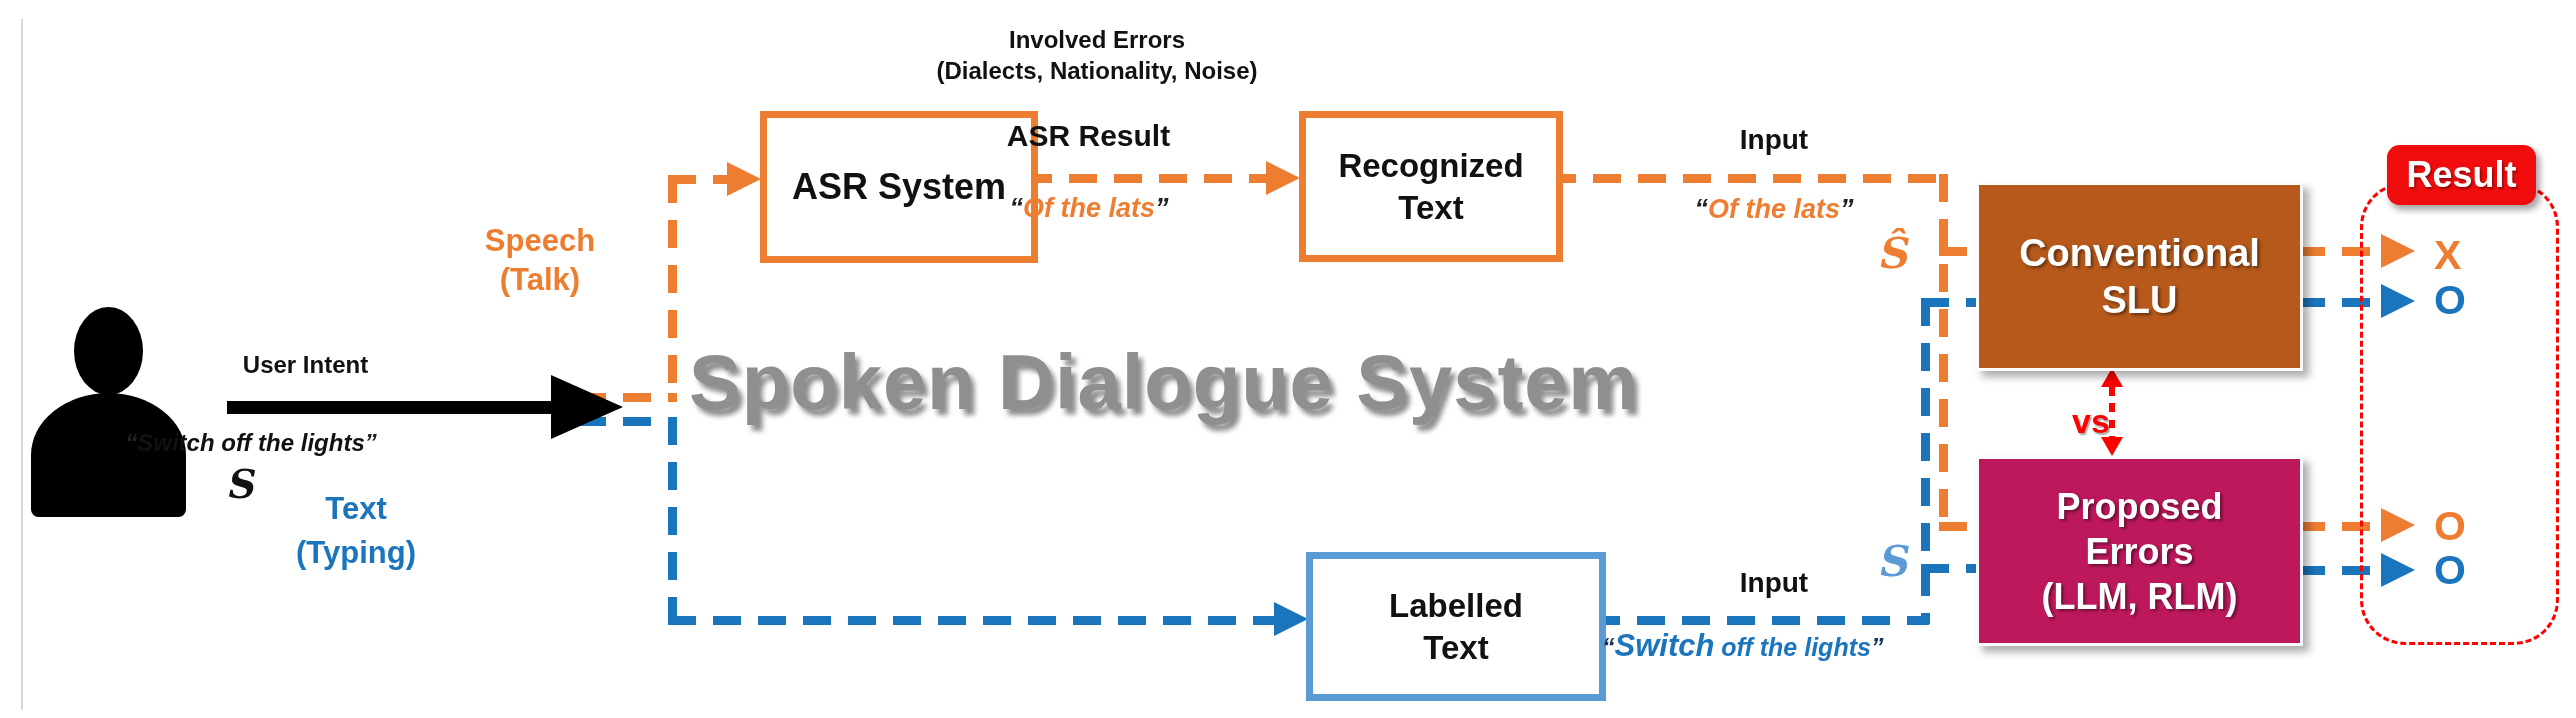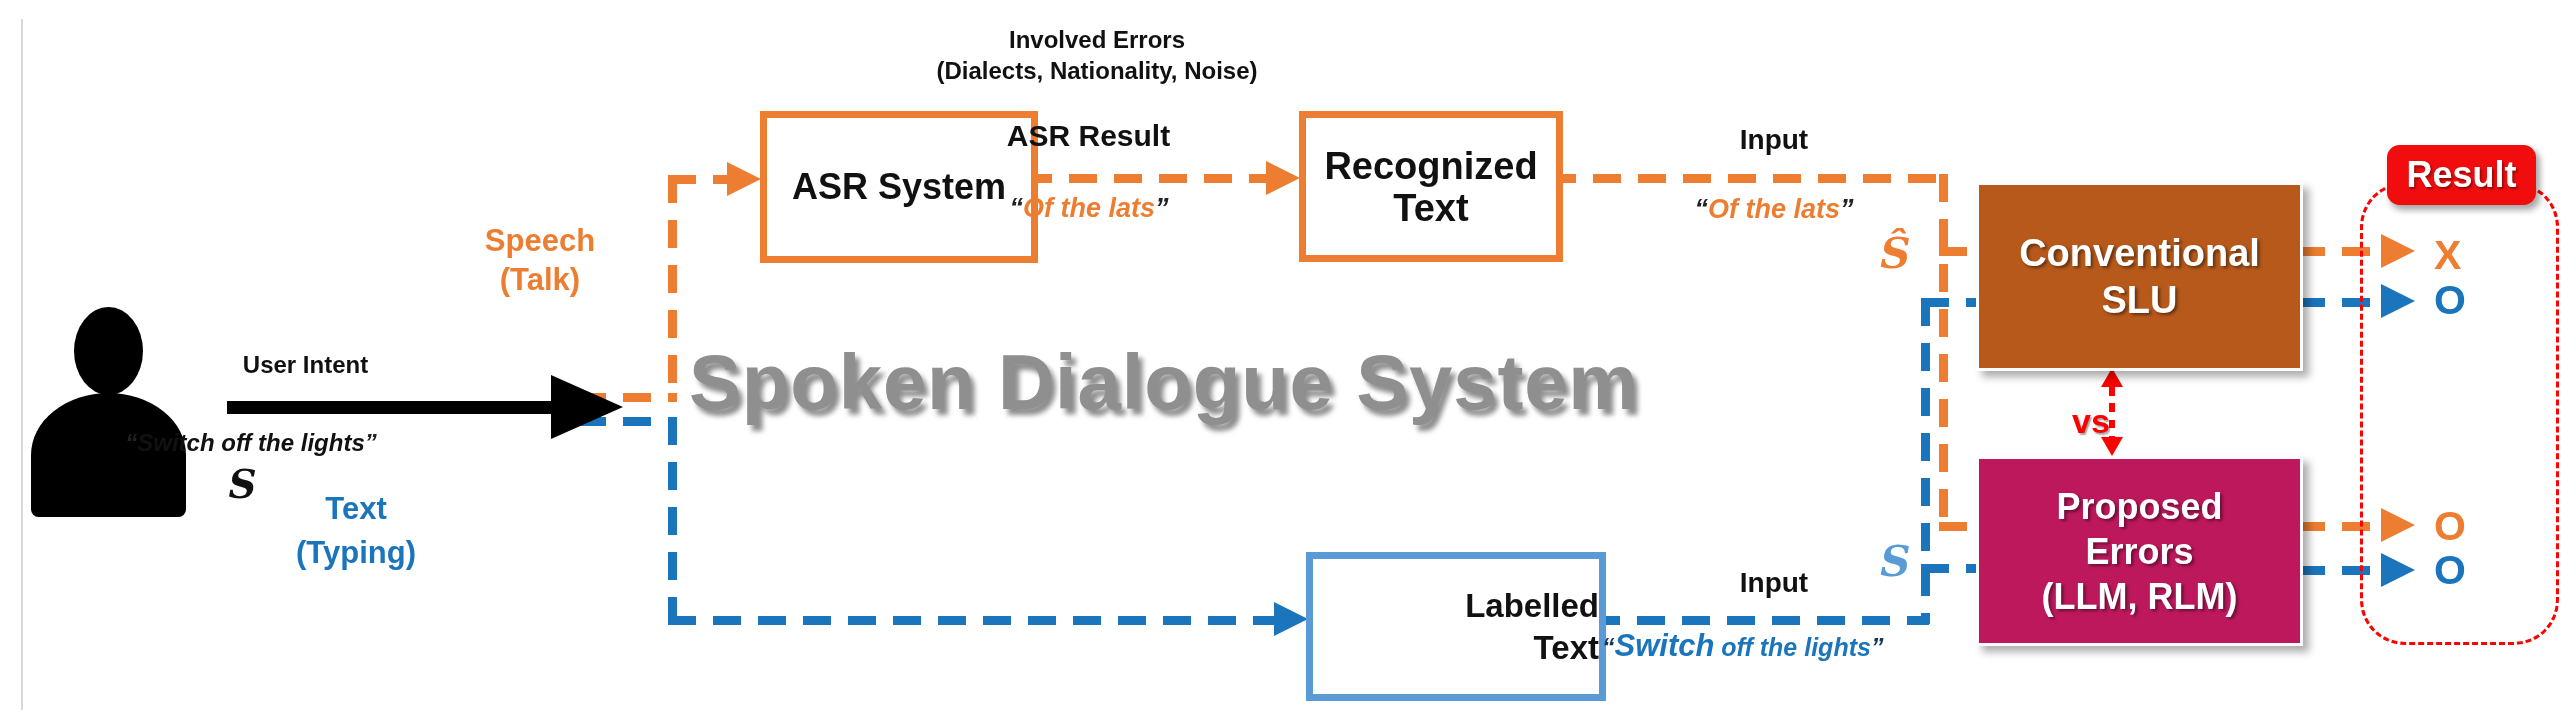--- a/index.html
+++ b/index.html
@@ -128,31 +128,31 @@
   </div>
   <div class="blk" style="left:901px;top:23.5px;width:392px;font-size:24px;line-height:31px;">
     <div>Involved Errors</div>
       <div>(Dialects, Nationality, Noise)</div>
   </div>
   <div class="blk" style="left:971px;top:119px;width:235px;font-size:30px;">ASR Result</div>
   <div class="blk" style="left:956px;top:193px;width:266px;font-size:27px;font-style:italic;">
     <span class="quote">“</span><span class="orangetxt">Of the lats</span><span class="quote">”</span>
   </div>
 
-  <div class="obox" style="left:1299px;top:111px;width:250px;height:137px;font-size:38px;line-height:42px;">
+  <div class="obox" style="left:1299px;top:111px;width:250px;height:137px;font-size:33px;line-height:42px;">
     <div>Recognized</div>
       <div>Text</div>
   </div>
   <div class="blk" style="left:1684px;top:124px;width:180px;font-size:28px;">Input</div>
   <div class="blk" style="left:1645px;top:194px;width:258px;font-size:27px;font-style:italic;">
     <span class="quote">“</span><span class="orangetxt">Of the lats</span><span class="quote">”</span>
   </div>
   <div class="blk serifsym orangetxt" style="left:1864px;top:229px;width:63px;font-size:42px;">Ŝ</div>
 
-  <div class="lbox" style="left:1306px;top:552px;width:286px;height:135px;font-size:33px;line-height:42px;align-items:flex-end;">
+  <div class="lbox" style="left:1306px;top:552px;width:286px;height:135px;font-size:33px;line-height:42px;">
     <div>Labelled</div>
       <div>Text</div>
   </div>
   <div class="blk" style="left:1692px;top:567px;width:164px;font-size:28px;">Input</div>
   <div class="blk" style="left:1602px;top:628px;width:337px;font-size:25px;font-style:italic;text-align:left;">
     <span class="quote" style="color:#16365c;">“</span><span class="bluetxt" style="font-size:31px;">Switch</span><span class="bluetxt"> off the lights</span><span class="quote" style="color:#16365c;">”</span>
   </div>
   <div class="blk serifsym ltbluetxt" style="left:1864px;top:537px;width:63px;font-size:42px;">S</div>
 
   <div class="fillbox brown" style="left:1976px;top:182px;width:321px;height:183px;font-size:38px;line-height:47px;">

